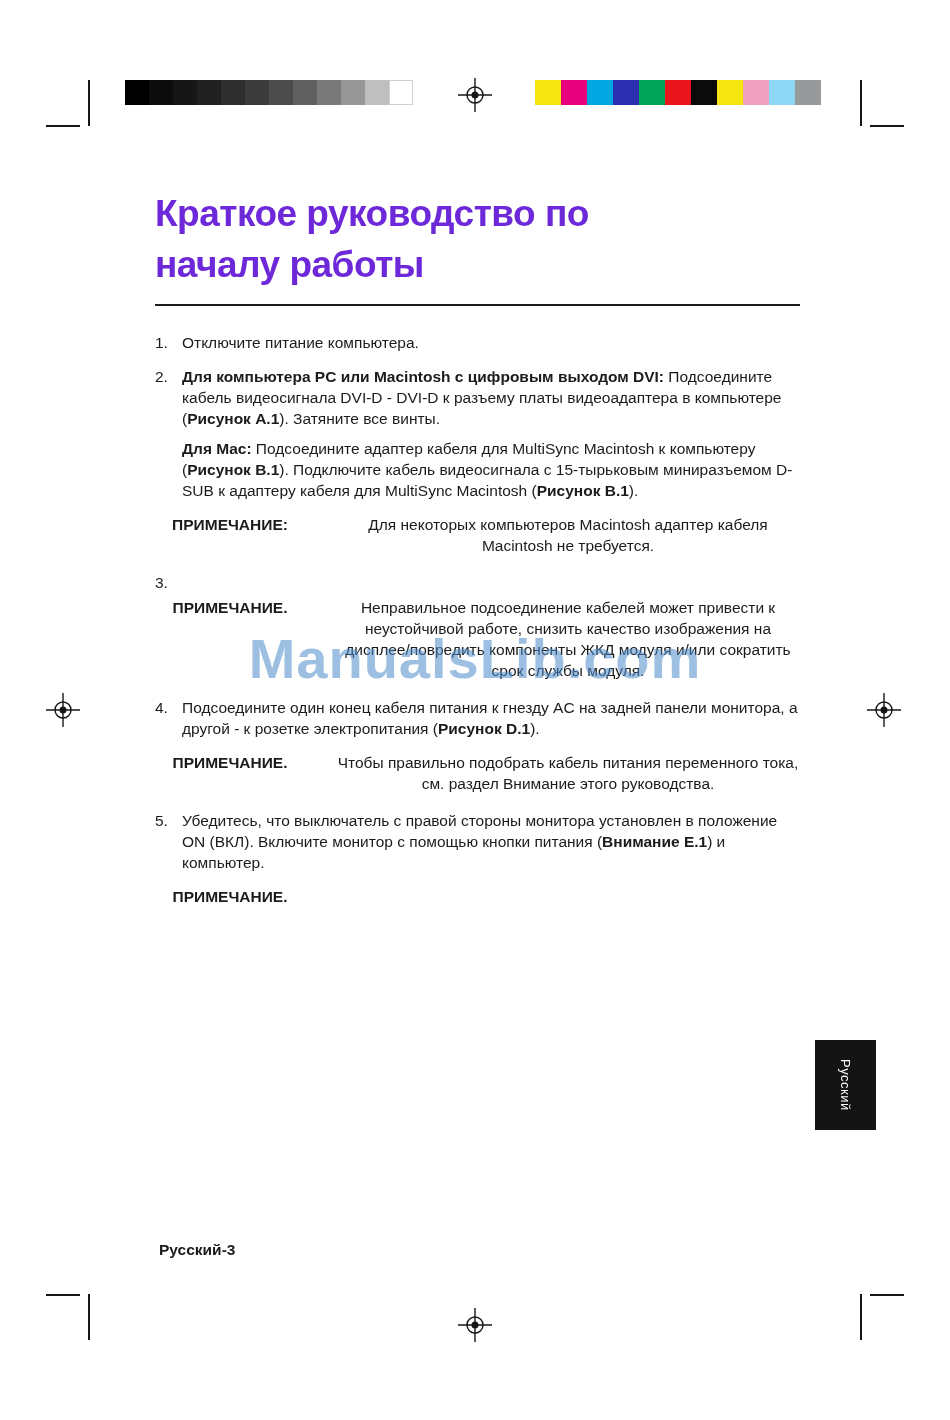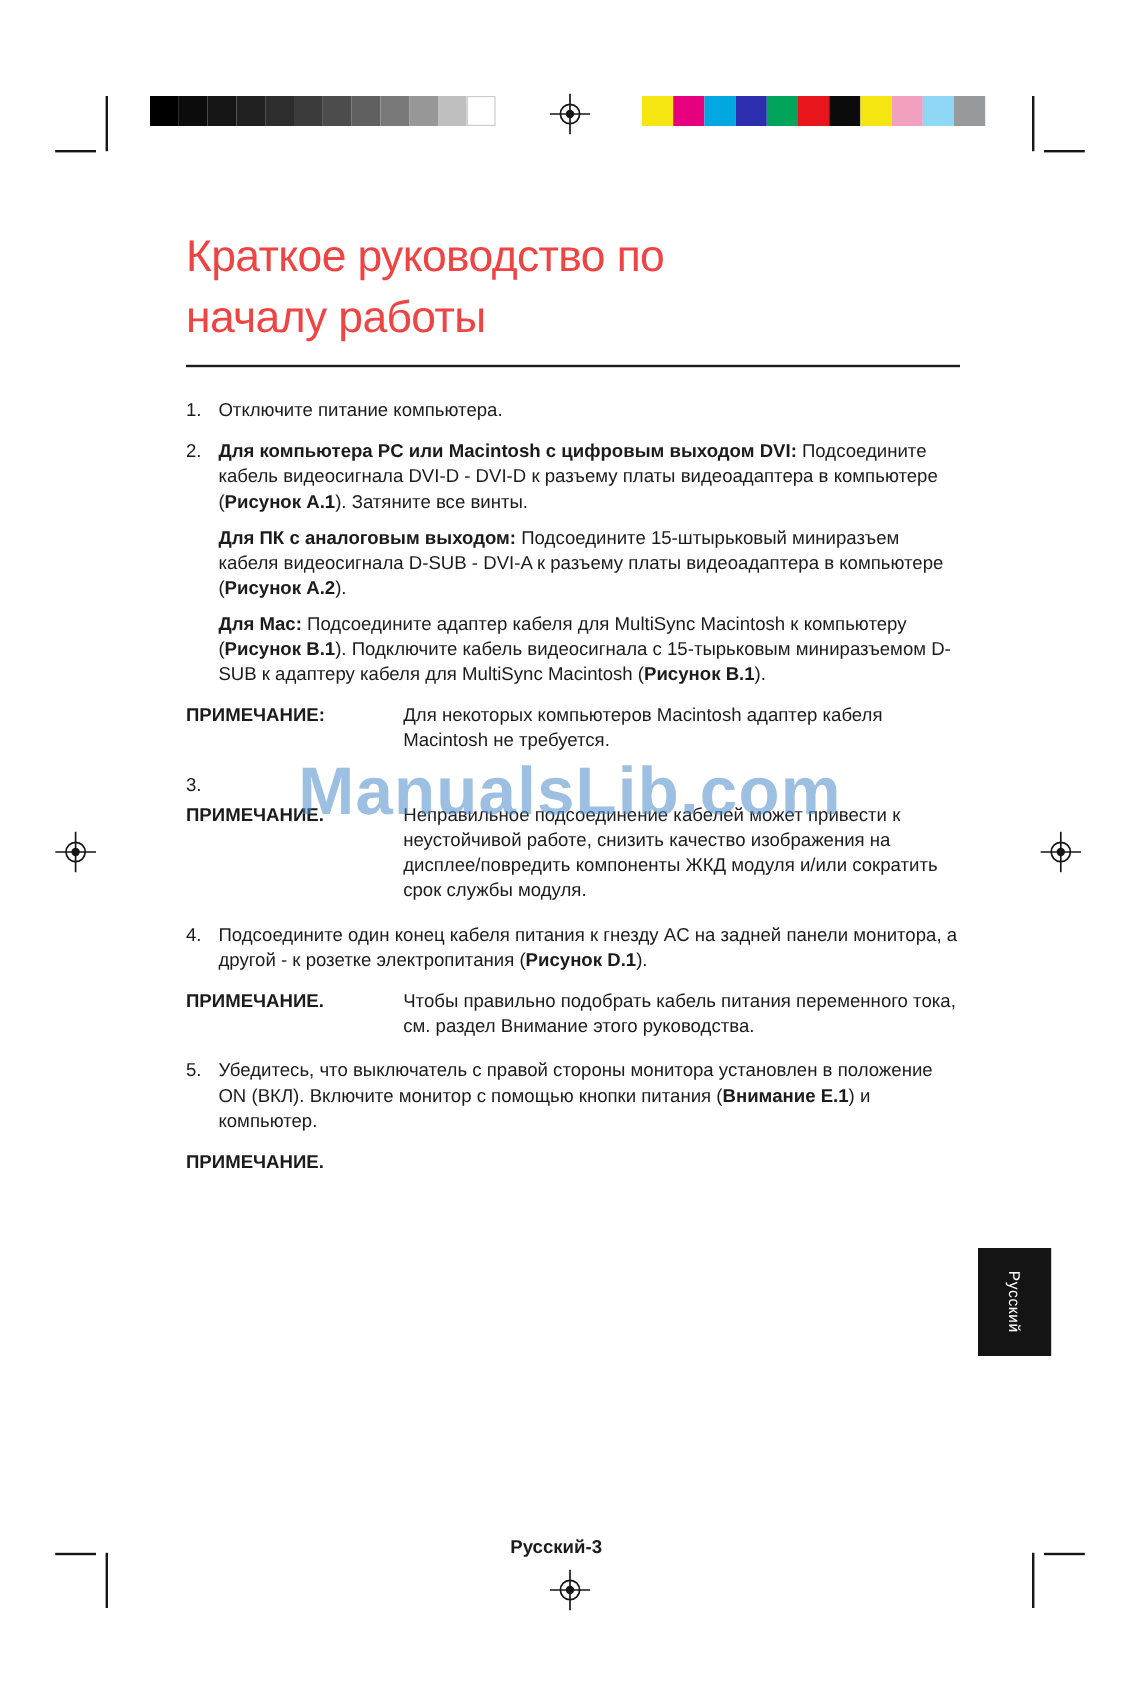--- a/index.html
+++ b/index.html
@@ -17,44 +17,44 @@
   #bar-color .swatch{width:26px;}
   #bar-gray .swatch:last-child{box-shadow:inset 0 0 0 1px #cfcfcf;}
   .reg{position:absolute;width:34px;height:34px;}
   .reg line{stroke:#161616;stroke-width:1.4;}
   .reg circle.o{fill:none;stroke:#161616;stroke-width:1.4;}
   .reg circle.i{fill:#161616;}
   .cm{position:absolute;background:#161616;}
   
   .content{position:absolute;left:155px;top:188px;width:645px;}
   h1.title{
-    margin:0 0 14px 0;font-size:37px;line-height:1.38;font-weight:normal;
-    letter-spacing:-0.5px;color:#ef4444;
+    margin:0 0 14px 0;font-size:37px;line-height:1.38;font-weight:bold;
+    letter-spacing:-0.5px;color:#6d28d9;
   }
   .rule{border:none;border-top:2px solid #1b1b1b;margin:0 0 26px 0;}
   .body-text{font-size:15.5px;line-height:21px;}
   p.para{margin:0 0 9px 0;}
   .intro{margin:0 0 12px 0;}
   .step{display:flex;margin:0 0 4px 0;}
   .step-num{width:27px;flex-shrink:0;}
   .step-body{flex:1;}
-  .note{display:flex;margin:4px 0 7px 0;}
+  .note{display:flex;margin:4px 0 7px 0;text-align:center;}
   .note-label{width:150px;flex-shrink:0;font-weight:bold;}
   .note-body{flex:1;margin-left:31px;}
   b{font-weight:bold;}
   
   .watermark{
     position:absolute;left:0;top:626px;width:100%;text-align:center;
     font-size:56px;font-weight:bold;letter-spacing:1px;
     color:rgba(74,138,202,0.55);pointer-events:none;z-index:5;
   }
   
   .footer{
-    position:absolute;left:141px;top:1241px;width:645px;text-align:center;
-    font-size:15.5px;font-weight:bold;margin-top:40px;
+    position:absolute;left:159px;top:1241px;width:645px;
+    font-size:15.5px;font-weight:bold;
   }
   .lang-tab{
     position:absolute;left:815px;top:1040px;width:61px;height:90px;
     background:#141414;display:flex;align-items:center;justify-content:center;
   }
   .lang-tab span{
     writing-mode:vertical-rl;color:#ffffff;font-size:13px;letter-spacing:0.5px;
   }
 </style>
 </head>
@@ -136,21 +136,20 @@
       <div class="step-num">1.</div>
       <div class="step-body">
         <p class="para">Отключите питание компьютера.</p>
       </div>
     </div>
 
     <div class="step">
       <div class="step-num">2.</div>
       <div class="step-body">
         <p class="para"><b>Для компьютера PC или Macintosh с цифровым выходом DVI:</b> Подсоедините кабель видеосигнала DVI-D - DVI-D к разъему платы видеоадаптера в компьютере (<b>Рисунок A.1</b>). Затяните все винты.</p>
-        <p class="para"><b>Для ПК с аналоговым выходом:</b> Подсоедините 15-штырьковый миниразъем кабеля видеосигнала D-SUB - DVI-A к разъему платы видеоадаптера в компьютере (<b>Рисунок A.2</b>).</p>
         <p class="para"><b>Для Mac:</b> Подсоедините адаптер кабеля для MultiSync Macintosh к компьютеру (<b>Рисунок B.1</b>). Подключите кабель видеосигнала с 15-тырьковым миниразъемом D-SUB к адаптеру кабеля для MultiSync Macintosh (<b>Рисунок B.1</b>).</p>
       </div>
     </div>
 
     <div class="note">
       <div class="note-label">ПРИМЕЧАНИЕ:</div>
       <div class="note-body">
         <p class="para">Для некоторых компьютеров Macintosh адаптер кабеля Macintosh не требуется.</p>
       </div>
     </div>

